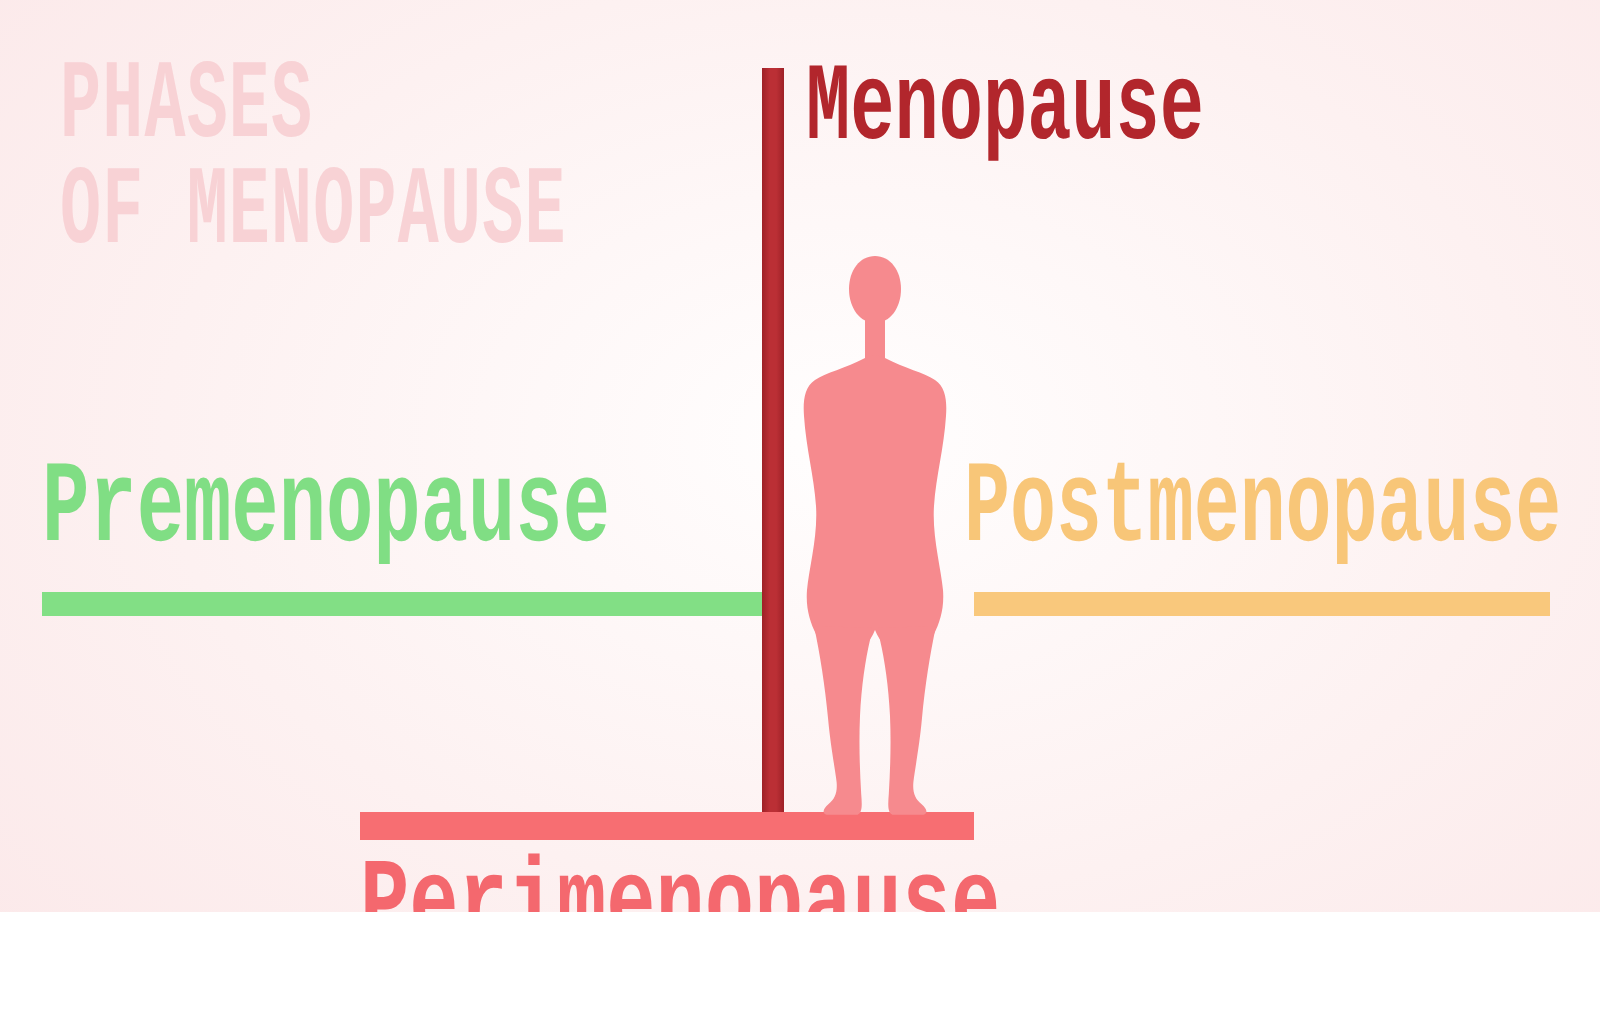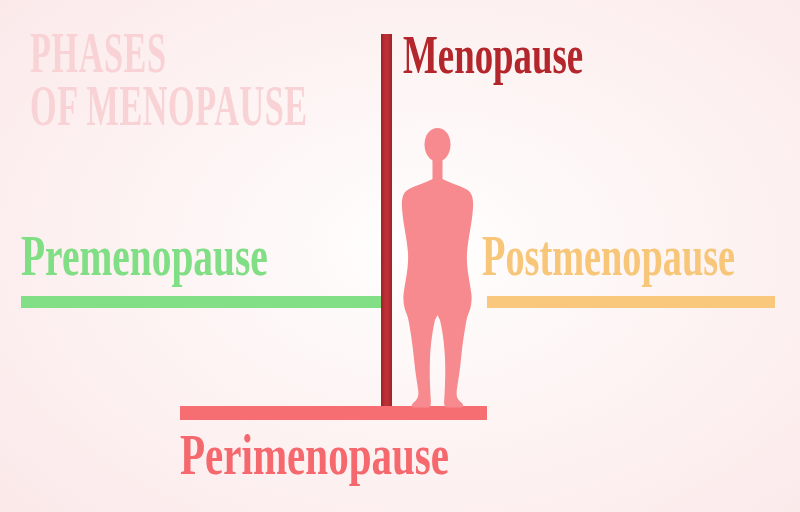--- a/index.html
+++ b/index.html
@@ -1,21 +1,21 @@
 <!DOCTYPE html>
 <html><head>
 <meta charset="utf-8">
 <style>
   html,body{margin:0;padding:0;}
   #canvas{
     position:relative;
-    width:800px;height:512px;
+    width:800px;height:456px;
     overflow:hidden;
     background:radial-gradient(ellipse 620px 420px at 53% 48%, #fffefe 0%, #fdf1f1 55%, #fbe7e8 100%);
-    font-family:Liberation Serif, serif;
+    font-family:Liberation Mono, monospace;
   }
   .abs{position:absolute;}
   .label{
     font-weight:700;
     line-height:1;
     white-space:nowrap;
     transform-origin:left top;
   }
   
   #title{

